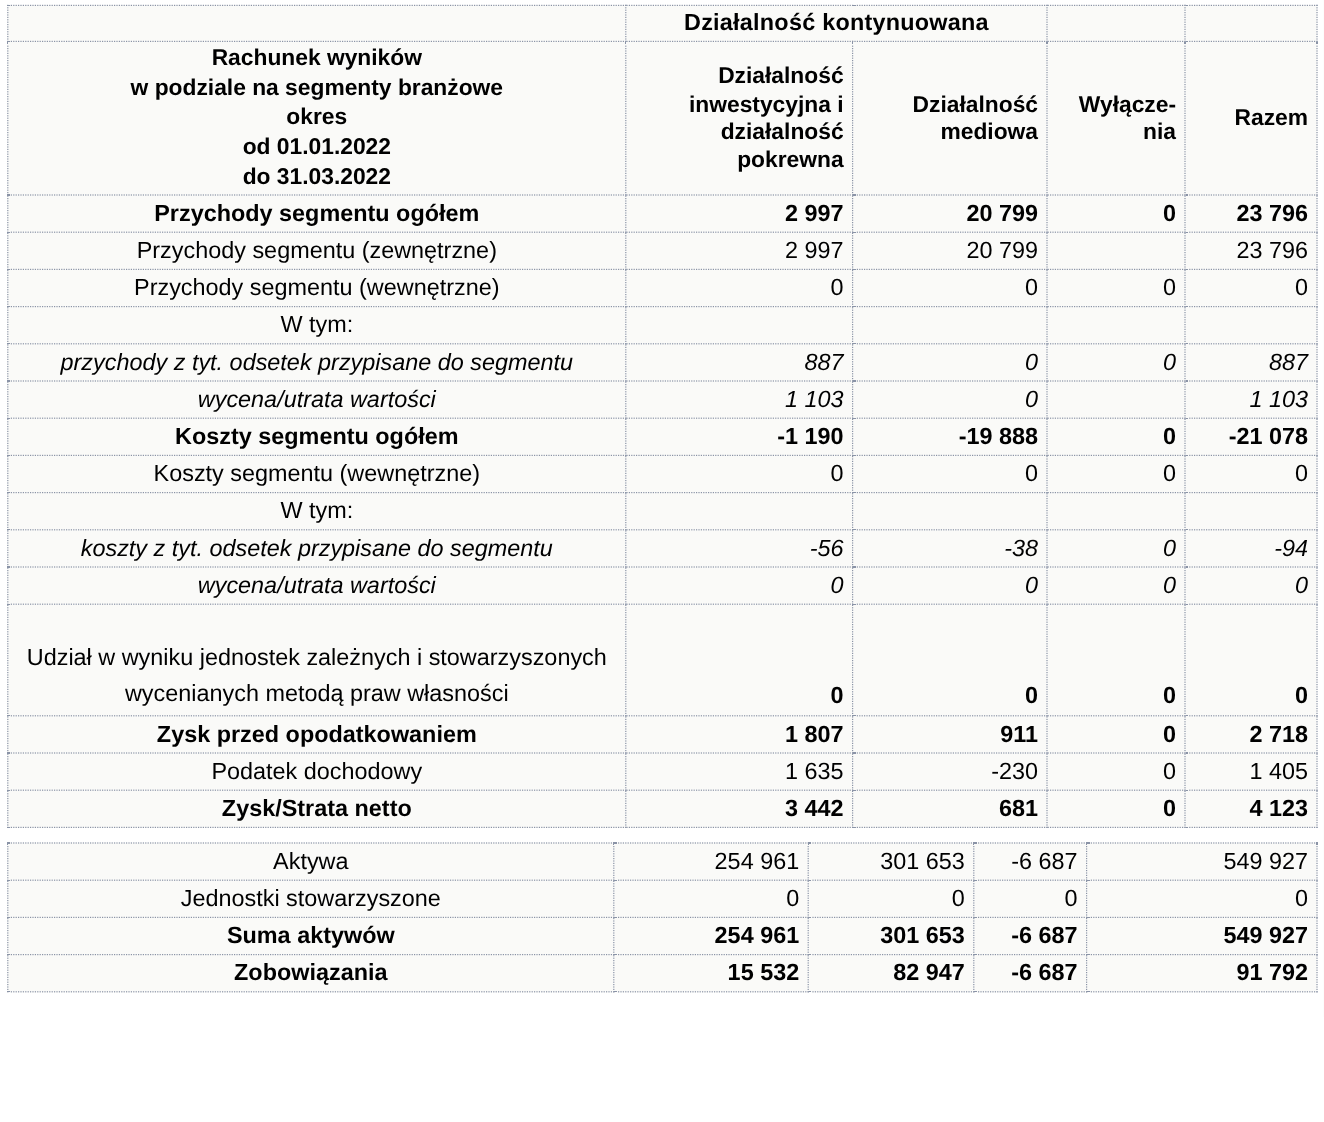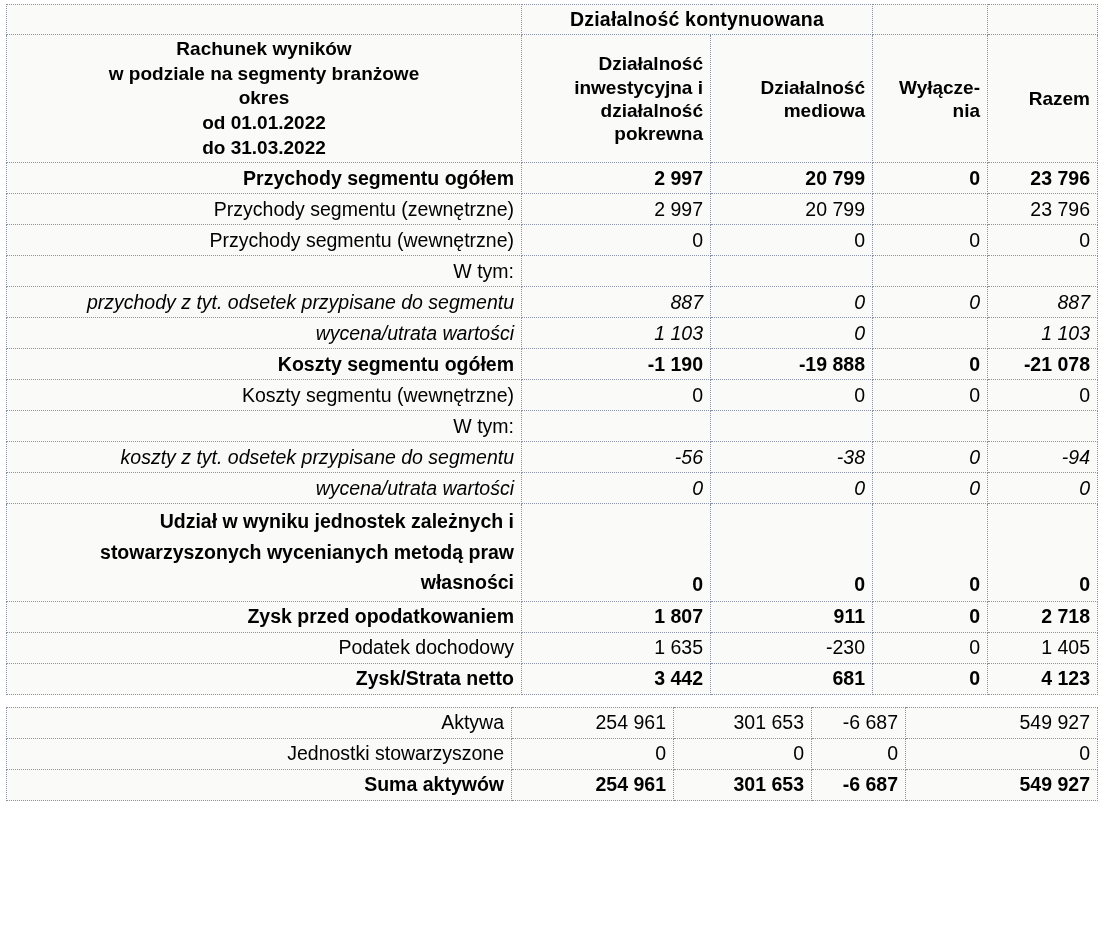--- a/index.html
+++ b/index.html
@@ -70,30 +70,30 @@
     white-space:normal;
     line-height:1.30;
     font-size:19px;
     vertical-align:middle;
     padding:2px 6px;
   }
   .hdr-title .ln{display:block;}
 
   tr.r{height:31px;}
   tr.r td{height:31px;}
-  td.label{text-align:right;}
+  td.label{text-align:center;}
   td.num{text-align:right;}
   .bold{font-weight:bold;}
   .italic{font-style:italic;}
 
   tr.r-tall td{height:93px;vertical-align:bottom;padding-bottom:3px;}
   td.label-multi{
     white-space:normal;
-    text-align:right;
-    font-weight:bold;
+    text-align:center;
+    font-weight:normal;
     line-height:1.56;
     vertical-align:top;
     padding-top:2px;
   }
   .gap{height:12px;background:#ffffff;}
 </style>
 </head>
 <body>
 
 <div class="sheet">
@@ -261,16 +261,23 @@
           <td class="num ">0</td>
           <td class="num ">0</td>
         </tr>
         <tr class="r">
           <td class="label bold">Suma aktywów</td>
           <td class="num bold">254 961</td>
           <td class="num bold">301 653</td>
           <td class="num bold">-6 687</td>
           <td class="num bold">549 927</td>
         </tr>
+        <tr class="r">
+          <td class="label bold">Zobowiązania</td>
+          <td class="num bold">15 532</td>
+          <td class="num bold">82 947</td>
+          <td class="num bold">-6 687</td>
+          <td class="num bold">91 792</td>
+        </tr>
       </tbody>
   </table>
 
 </div>
 
 </body></html>

